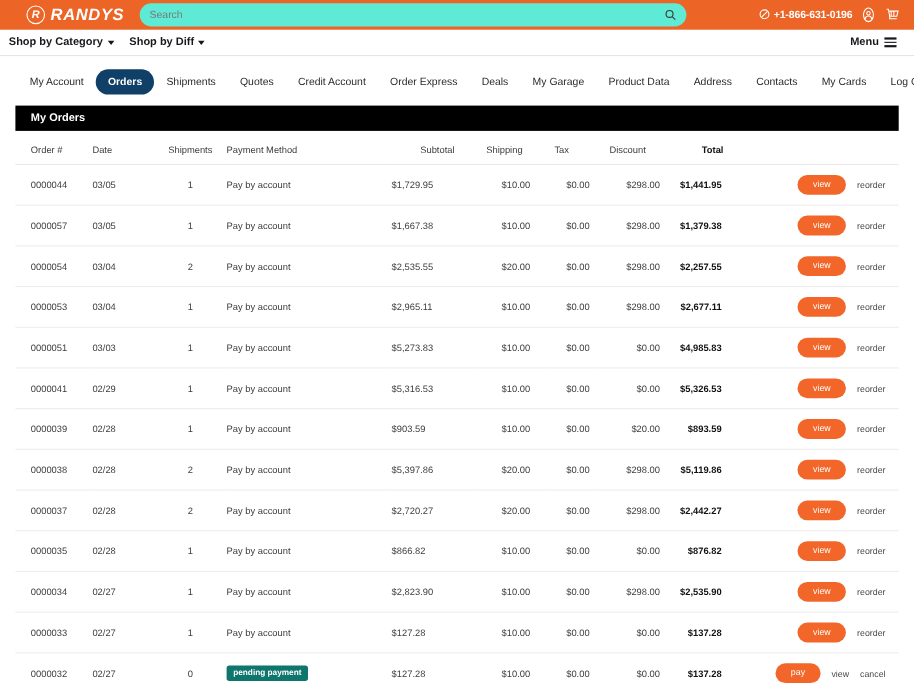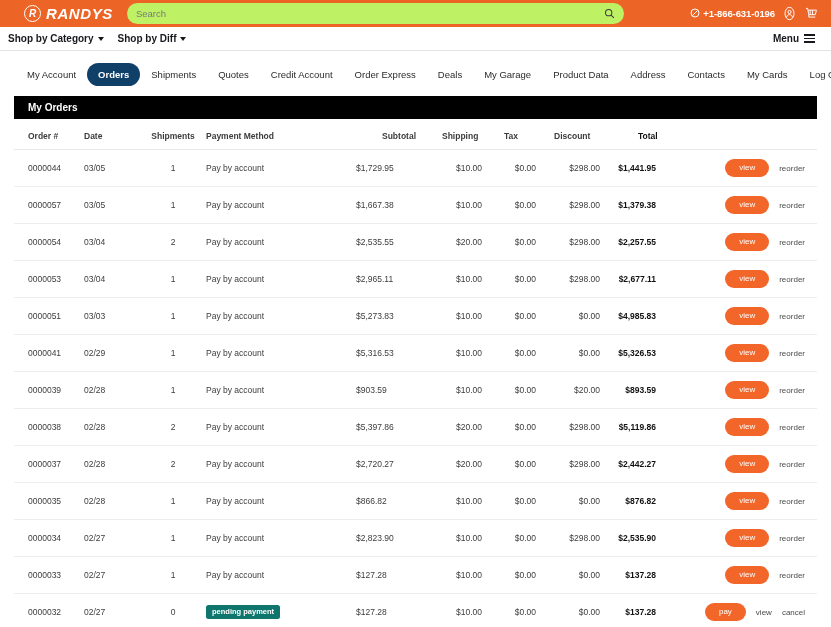--- a/index.html
+++ b/index.html
@@ -43,21 +43,21 @@
     color: #ffffff;
     font-weight: bold;
     font-style: italic;
     font-size: 15px;
     letter-spacing: 0.6px;
   }
   .searchwrap {
     flex: 0 0 auto;
     width: 497px;
     height: 21px;
-    background: #bef264;
+    background: #5eead4;
     border-radius: 11px;
     display: flex;
     align-items: center;
     padding: 0 9px;
     position: relative;
   }
   .searchwrap input {
     flex: 1;
     border: none;
     outline: none;
@@ -165,21 +165,21 @@
   }
 
   
   table {
     width: 100%;
     border-collapse: collapse;
     table-layout: fixed;
   }
   thead th {
     font-size: 8.5px;
-    font-weight: bold;
+    font-weight: normal;
     color: #3c3c3c;
     text-align: left;
     padding: 12px 0 8px 0;
     border-bottom: 1px solid #e9e9e9;
   }
   tbody td {
     font-size: 8.5px;
     color: #3c3c3c;
     padding: 9px 0;
     border-bottom: 1px solid #ededed;

